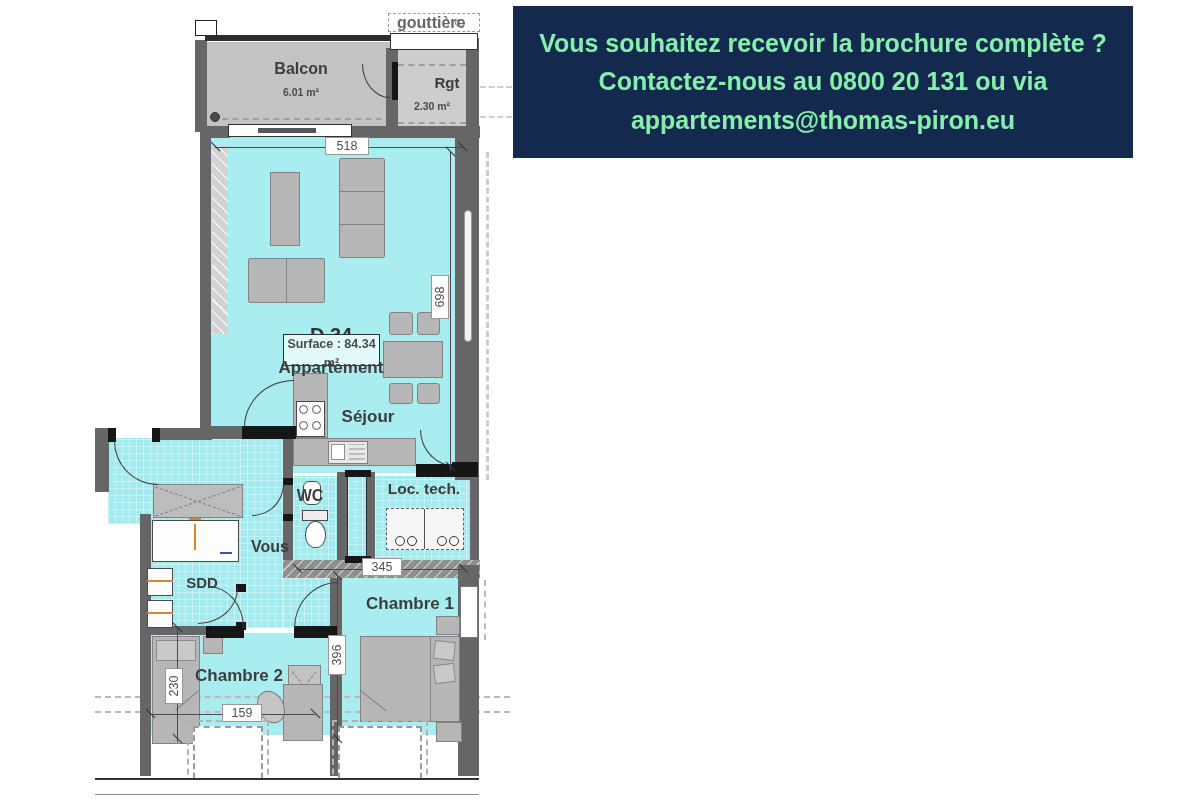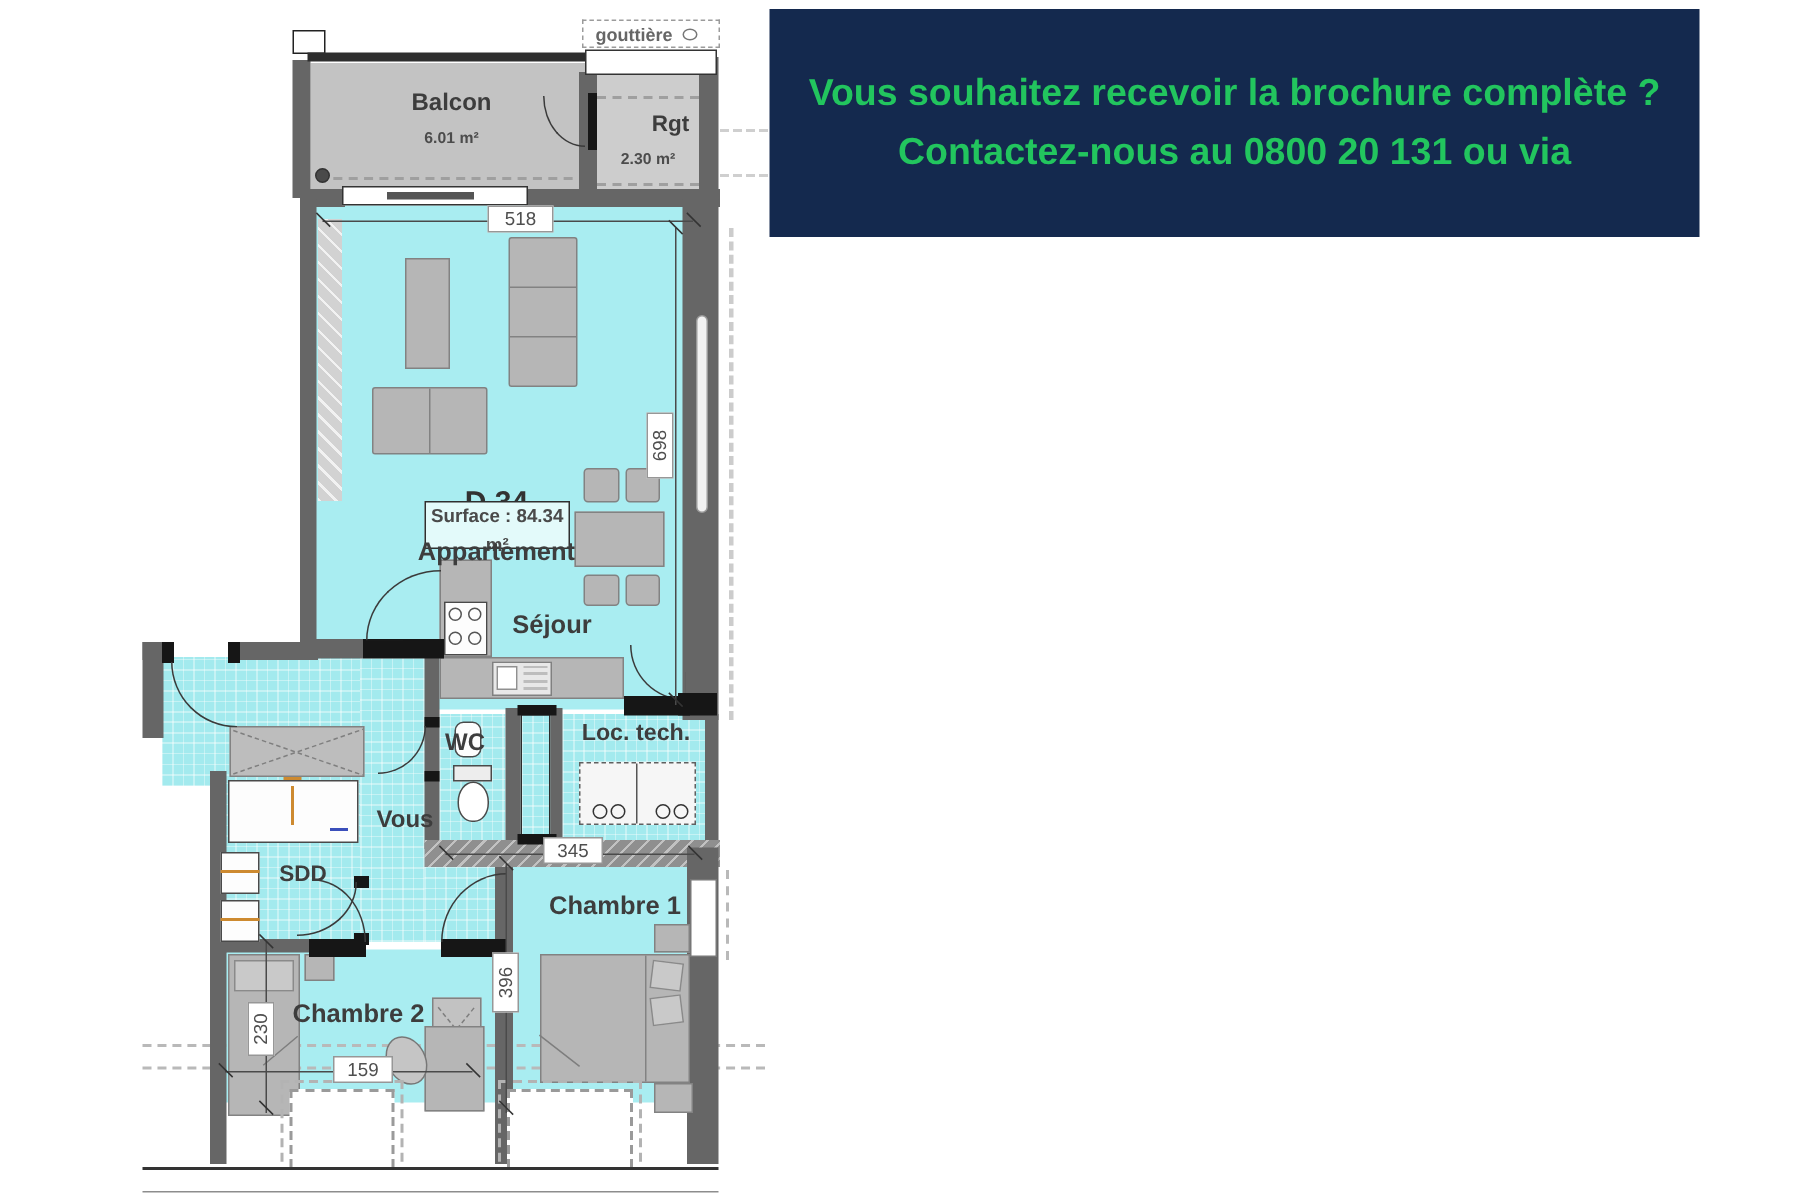--- a/index.html
+++ b/index.html
@@ -33,26 +33,26 @@
   .arc-tl{border-left-width:1.6px;border-top-width:1.6px;border-top-left-radius:100%;}
   .arc-tr{border-right-width:1.6px;border-top-width:1.6px;border-top-right-radius:100%;}
   .xbox{position:relative;overflow:hidden;}
   .xbox::before,.xbox::after{content:"";position:absolute;left:-12%;right:-12%;top:50%;
         border-top:1.5px dashed #7f7f7f;}
   .xbox-wide::before{transform:rotate(19deg);} .xbox-wide::after{transform:rotate(-19deg);}
   .xbox-tall::before{transform:rotate(51deg);} .xbox-tall::after{transform:rotate(-51deg);}
   .circle{position:absolute;border:1.5px solid #555;border-radius:50%;background:transparent;box-sizing:border-box;}
   .banner{position:absolute;left:513px;top:6px;width:620px;height:152px;display:flex;
           flex-direction:column;justify-content:center;align-items:center;gap:7px;}
-  .banner div{color:#22c55e;font-weight:700;font-size:25px;line-height:1.25;white-space:nowrap;}
+  .banner div{color:#86efac;font-weight:700;font-size:25px;line-height:1.25;white-space:nowrap;}
   .surface-box{position:absolute;background:#e3fafa;border:1.6px solid #2f2f2f;color:#4a4a4a;
           font-size:12.5px;font-weight:600;text-align:center;line-height:19px;box-sizing:border-box;}
   .gout-box{position:absolute;background:#fff;border:1.5px dashed #9b9b9b;display:flex;
           align-items:center;box-sizing:border-box;}
-  .gout-box span{font-size:12px;color:#666;font-weight:600;padding-left:8px;}
+  .gout-box span{font-size:16px;color:#666;font-weight:600;padding-left:8px;}
 </style>
 </head>
 <body>
 
 <div class="sheet">
 
   <div class="abs" style="left:207px;top:42px;width:188px;height:86px;background:#c3c3c3;"></div>
   <div class="abs" style="left:398px;top:50px;width:68px;height:80px;background:#cdcdcd;"></div>
   <div class="room" style="left:210px;top:133px;width:248px;height:340px;"></div>
   <div class="room-tile" style="left:108px;top:438px;width:177px;height:86px;"></div>
@@ -238,15 +238,16 @@
   <div class="lbl" style="left:292px;top:487px;width:36px;font-size:16px;">WC</div>
   <div class="lbl" style="left:383px;top:480px;width:82px;font-size:15.5px;">Loc. tech.</div>
   <div class="lbl" style="left:248px;top:538px;width:44px;font-size:16px;">Vous</div>
   <div class="lbl" style="left:180px;top:574px;width:44px;font-size:15px;">SDD</div>
   <div class="lbl" style="left:366px;top:594px;width:88px;font-size:17px;">Chambre 1</div>
   <div class="lbl" style="left:194px;top:666px;width:90px;font-size:17px;">Chambre 2</div>
 
   <div class="banner" style="background:#14294e;">
     <div>Vous souhaitez recevoir la brochure complète ?</div>
     <div>Contactez-nous au 0800 20 131 ou via</div>
+    <div>appartements@thomas-piron.eu</div>
   </div>
 
 </div>
 
 </body></html>

